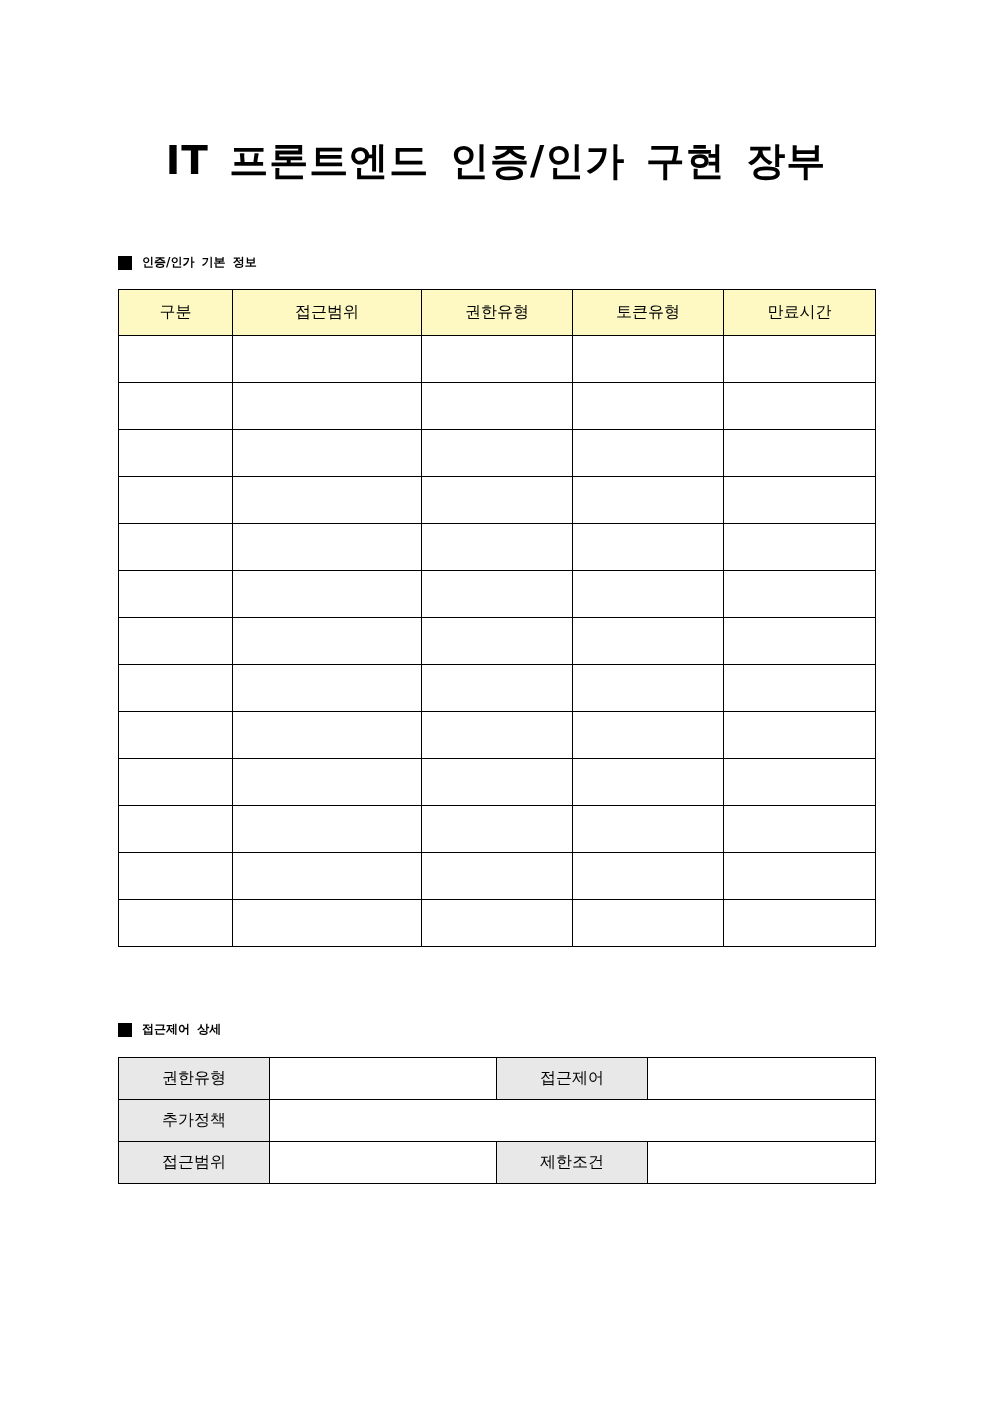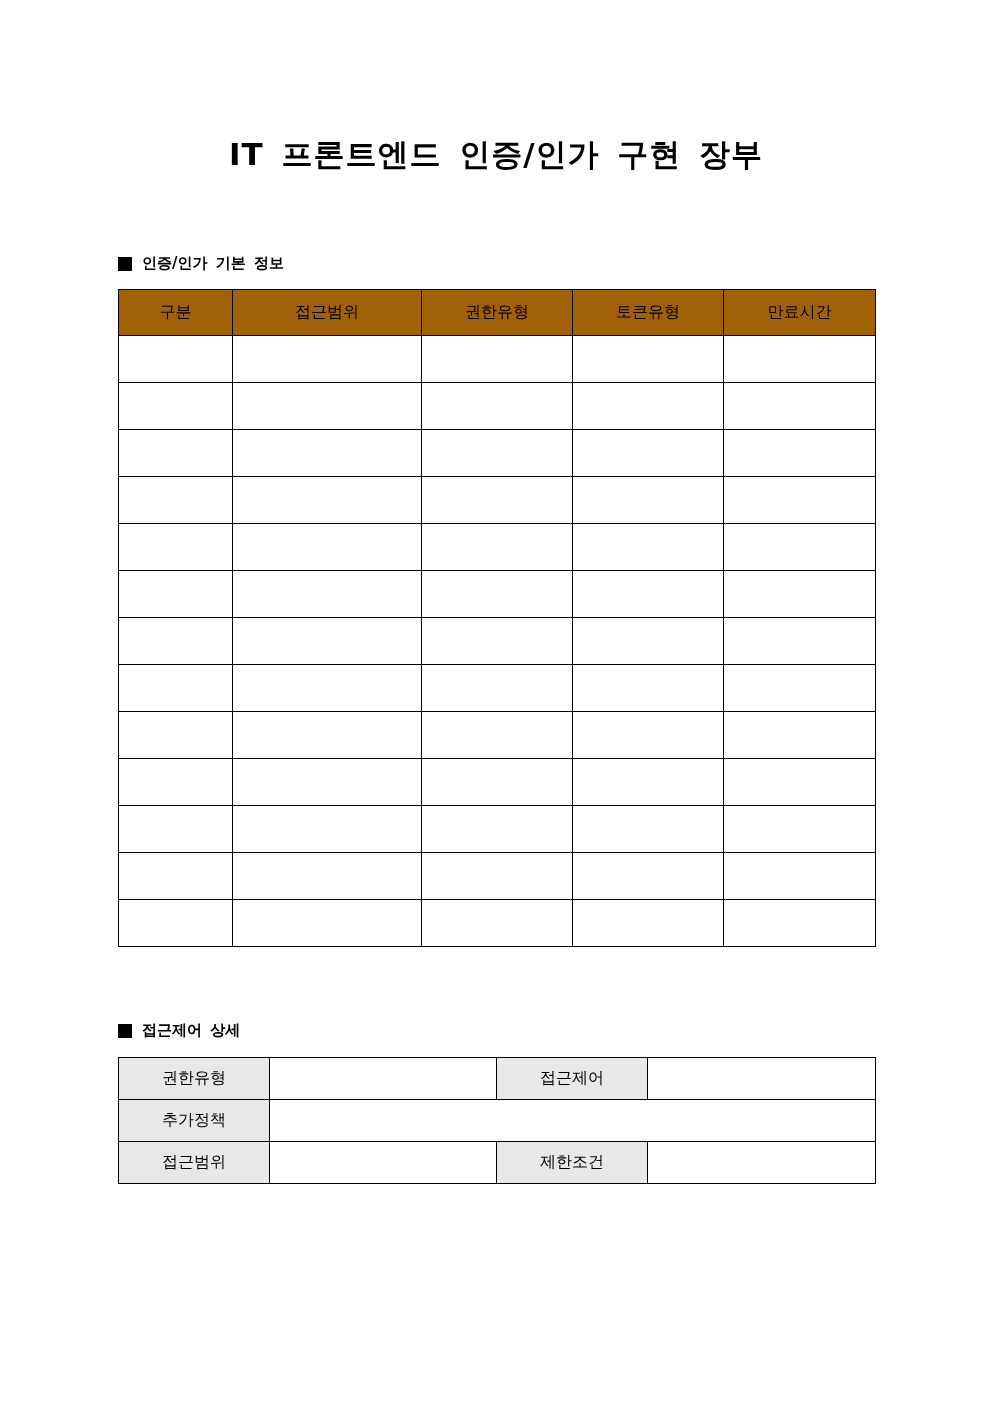--- a/index.html
+++ b/index.html
@@ -1,23 +1,23 @@
 <!DOCTYPE html>
 <html><head>
   <meta charset="utf-8">
   <style>
     html, body { margin: 0; padding: 0; background: #ffffff; }
     body { width: 992px; height: 1403px; position: relative; font-family: "DejaVu Sans", "Liberation Sans", sans-serif; color: #000; }
-    .title { position: absolute; top: 134px; left: 0; width: 992px; text-align: center; font-size: 31px; font-weight: bold; letter-spacing: 1px; word-spacing: 6px; }
-    .section-heading { position: absolute; left: 118px; font-size: 15px; font-weight: bold; display: flex; align-items: center; word-spacing: 3px; }
+    .title { position: absolute; top: 134px; left: 0; width: 992px; text-align: center; font-size: 39px; font-weight: bold; letter-spacing: 1px; word-spacing: 6px; }
+    .section-heading { position: absolute; left: 118px; font-size: 12px; font-weight: bold; display: flex; align-items: center; word-spacing: 3px; }
     .section-heading .sq { display: inline-block; width: 14px; height: 14px; background: #000; margin-right: 10px; }
     table { border-collapse: collapse; position: absolute; left: 118px; table-layout: fixed; }
     td, th { border: 1.5px solid #000; padding: 0; font-size: 16px; font-weight: normal; text-align: center; }
     .t1 { top: 289px; width: 757px; }
-    .t1 th { background: #a16207; height: 45px; margin-left: 40px; }
+    .t1 th { background: #fef9c3; height: 45px; margin-left: 40px; }
     .t1 td { height: 46px; }
     .t2 { top: 1057px; width: 757px; }
     .t2 td { height: 41px; }
     .t2 td.lbl { background: #e8e8e8; margin-left: 44px; }
   </style>
 </head>
 <body>
 
 <div class="title">IT 프론트엔드 인증/인가 구현 장부</div>
 

